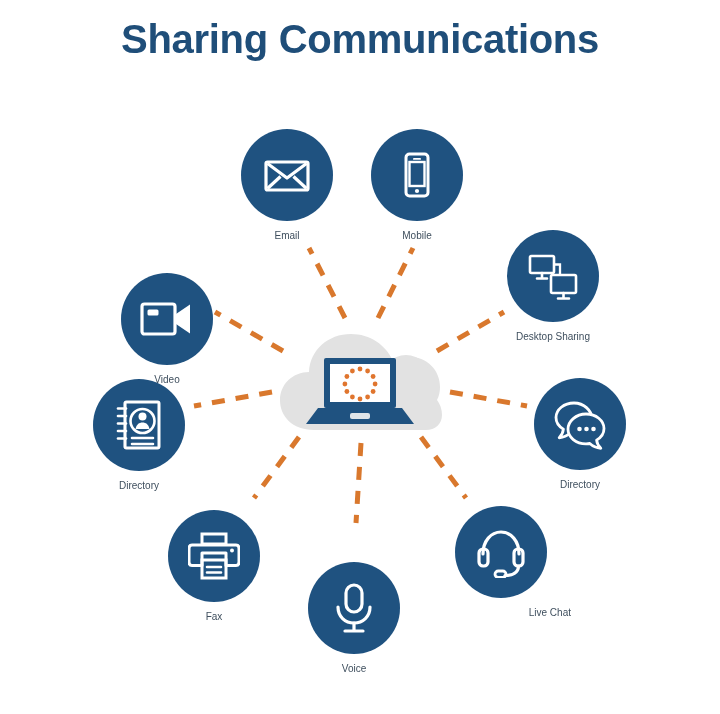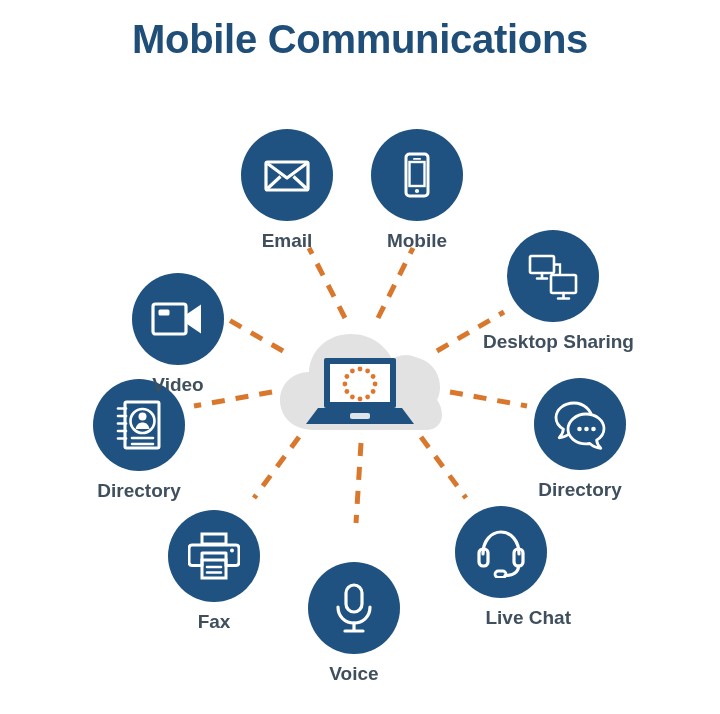--- a/index.html
+++ b/index.html
@@ -64,33 +64,33 @@
     margin: 0 auto;
     display: flex;
     align-items: center;
     justify-content: center;
   }
   .node-circle svg {
     display: block;
   }
   .node-label {
     margin-top: 9px;
-    font-size: 19px;
-    font-weight: bold;
+    font-size: 10px;
+    font-weight: normal;
     color: #3f4f5e;
     font-family: "Liberation Sans", sans-serif;
     white-space: nowrap;
   }
 </style>
 </head>
 <body>
 
 <div id="page">
 
-  <div id="title">Mobile Communications</div>
+  <div id="title">Sharing Communications</div>
 
   <svg id="spokes" viewBox="0 0 720 714" width="720" height="714" aria-hidden="true">
     <g stroke="#d9782d" stroke-width="5" stroke-linecap="butt" fill="none" stroke-dasharray="13 11">
       <line x1="345" y1="318" x2="309" y2="248"></line>
       <line x1="378" y1="318" x2="413" y2="248"></line>
       <line x1="437" y1="351" x2="504" y2="312"></line>
       <line x1="450" y1="392" x2="527" y2="406"></line>
       <line x1="421" y1="437" x2="466" y2="498"></line>
       <line x1="361" y1="443" x2="356" y2="523"></line>
       <line x1="299" y1="437" x2="254" y2="498"></line>
@@ -240,21 +240,21 @@
                  L38 34.5 L38 22 L14 22 L14 34.5 L4 34.5 C2 34.5 1 33 1 31
                  L1 17.5 C1 15.5 2 14 4 14 Z" fill="none" stroke="#ffffff" stroke-width="3" stroke-linejoin="round"></path>
         <circle cx="44" cy="19.5" r="2" fill="#ffffff"></circle>
         <rect x="14" y="29" width="24" height="18" fill="none" stroke="#ffffff" stroke-width="3"></rect>
         <path d="M19 36 L33 36 M19 41.5 L33 41.5" stroke="#ffffff" stroke-width="2.6" stroke-linecap="round"></path>
       </svg>
     </div>
     <div class="node-label">Fax</div>
   </div>
 
-  <div class="node" style="left:178px; top:273px;">
+  <div class="node" style="left:167px; top:273px;">
     <div class="node-circle">
       <svg width="54" height="40" viewBox="0 0 54 40" aria-hidden="true">
         <rect x="2" y="5" width="33" height="30" rx="2.5" fill="none" stroke="#ffffff" stroke-width="3.2"></rect>
         <rect x="7.5" y="10.5" width="11" height="6" rx="1.5" fill="#ffffff"></rect>
         <path d="M36 15 L50 5.5 L50 34.5 L36 25 Z" fill="#ffffff"></path>
       </svg>
     </div>
     <div class="node-label">Video</div>
   </div>
 

